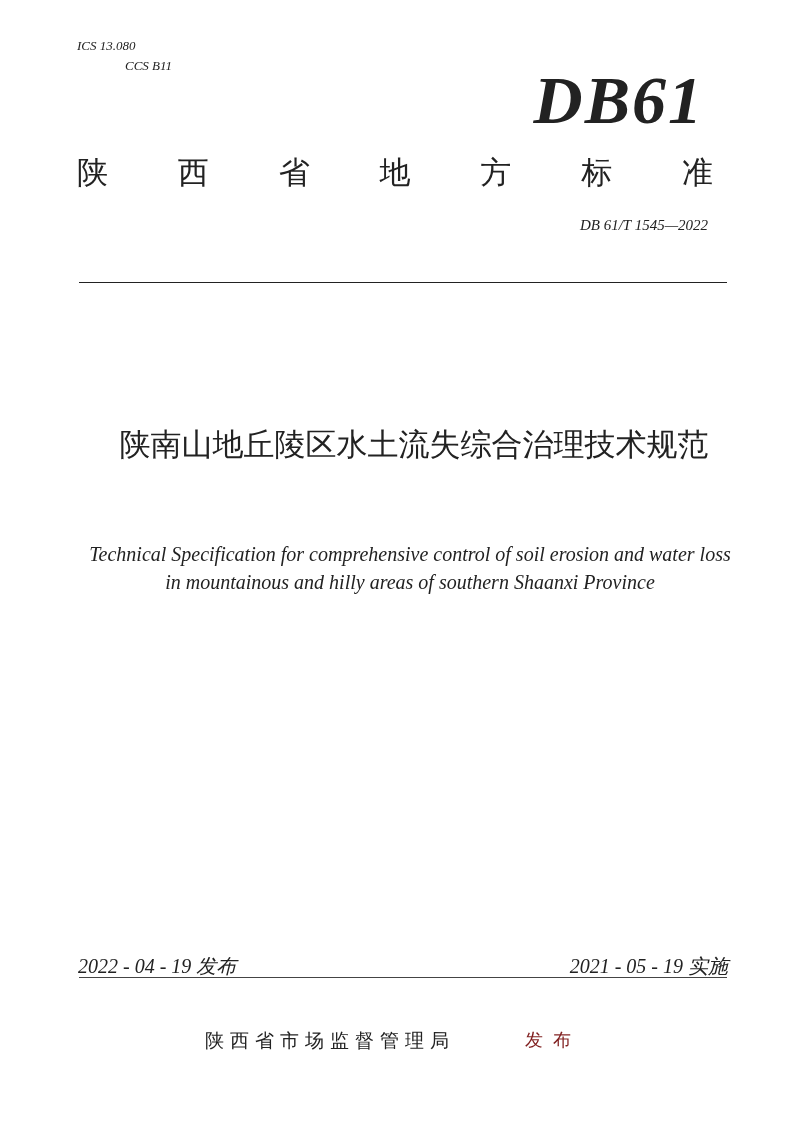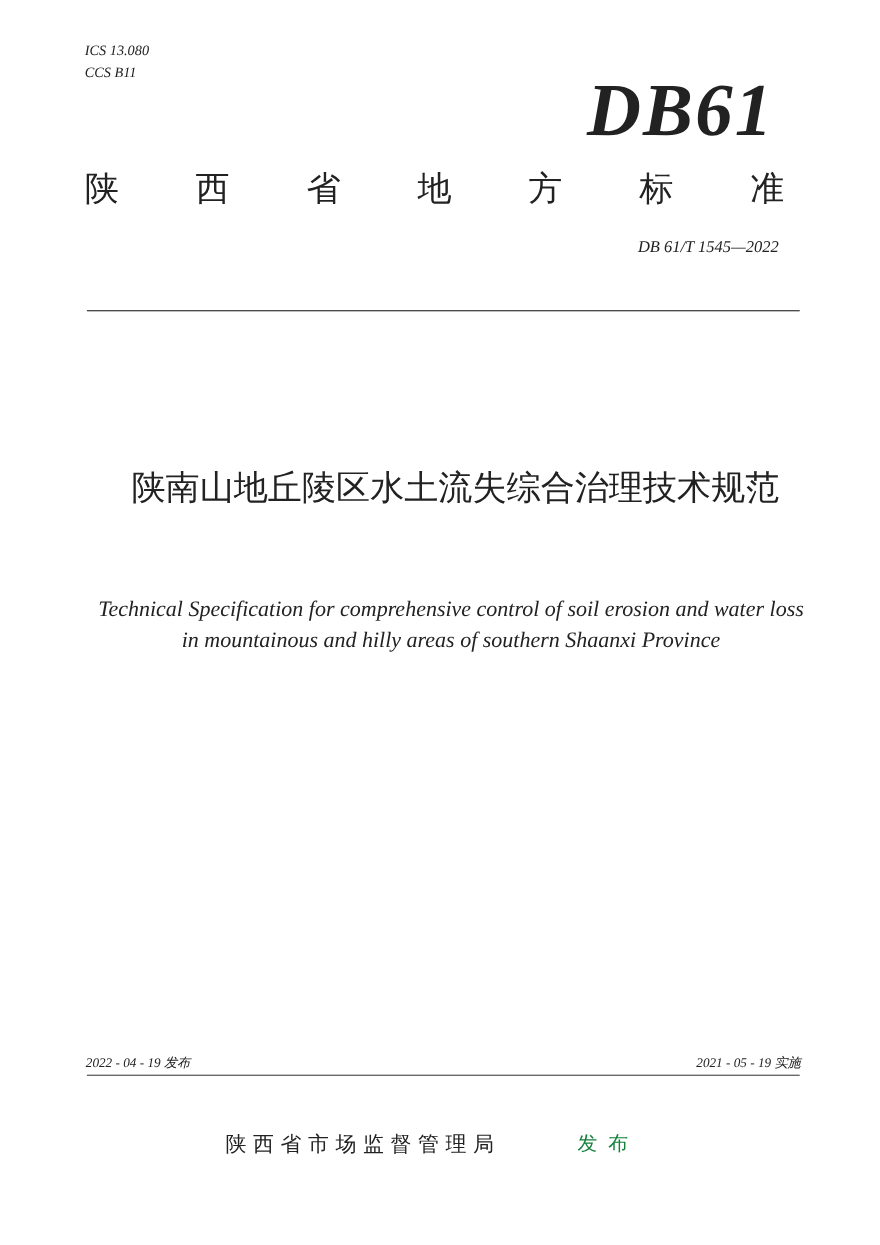--- a/index.html
+++ b/index.html
@@ -3,42 +3,42 @@
   <meta charset="utf-8">
   <style>
     html, body { margin: 0; padding: 0; background: #ffffff; }
     body { width: 800px; height: 1132px; position: relative; overflow: hidden; color: #222; }
     .abs { position: absolute; }
     .serif { font-family: "Liberation Serif", "DejaVu Serif", serif; font-style: italic; }
     .sans { font-family: "DejaVu Sans", "Liberation Sans", sans-serif; }
 
     .cls { left: 77px; font-size: 13px; line-height: 16px; color: #222; }
     #ics { top: 38px; }
-    #ccs { top: 58px; }
+    #ccs { top: 58px; margin-left: 48px; }
 
     #db-logo { right: 96px; top: 62px; font-size: 68px; font-weight: bold; letter-spacing: 2px; line-height: 76px; color: #222; }
 
     #std-type { left: 77px; top: 150px; width: 636px; display: flex; justify-content: space-between; font-size: 31px; line-height: 44px; color: #222; }
 
     #std-number { right: 92px; top: 214px; font-size: 15px; line-height: 22px; color: #222; }
 
     #top-rule { left: 79px; top: 282px; width: 648px; height: 0; border-top: 1.5px solid #222; }
 
     #title-cn { left: 84px; width: 660px; top: 420px; text-align: center; font-size: 31px; line-height: 48px; color: #222; }
 
     #title-en { left: 80px; width: 660px; top: 540px; text-align: center; font-size: 20px; line-height: 28px; color: #222; }
 
-    .date { top: 955px; font-size: 12px; line-height: 22px; color: #222; }
+    .date { top: 955px; font-size: 20px; line-height: 22px; color: #222; }
     #publish-date { left: 78px; }
     #implement-date { right: 72px; }
 
     #bottom-rule { left: 79px; top: 977px; width: 648px; height: 0; border-top: 1.2px solid #444; }
 
     #publisher { left: 205px; top: 1026px; font-size: 19px; letter-spacing: 6px; line-height: 28px; color: #222; }
-    #publisher-action { left: 525px; top: 1026px; font-size: 18px; letter-spacing: 10px; line-height: 28px; color: #15803d; }
+    #publisher-action { left: 525px; top: 1026px; font-size: 18px; letter-spacing: 10px; line-height: 28px; color: #7f1d1d; }
   </style>
 </head>
 <body>
 
 <div class="abs cls serif" id="ics">ICS  13.080</div>
 <div class="abs cls serif" id="ccs">CCS B11</div>
 
 <div class="abs serif" id="db-logo">DB61</div>
 
 <div class="abs sans" id="std-type">

